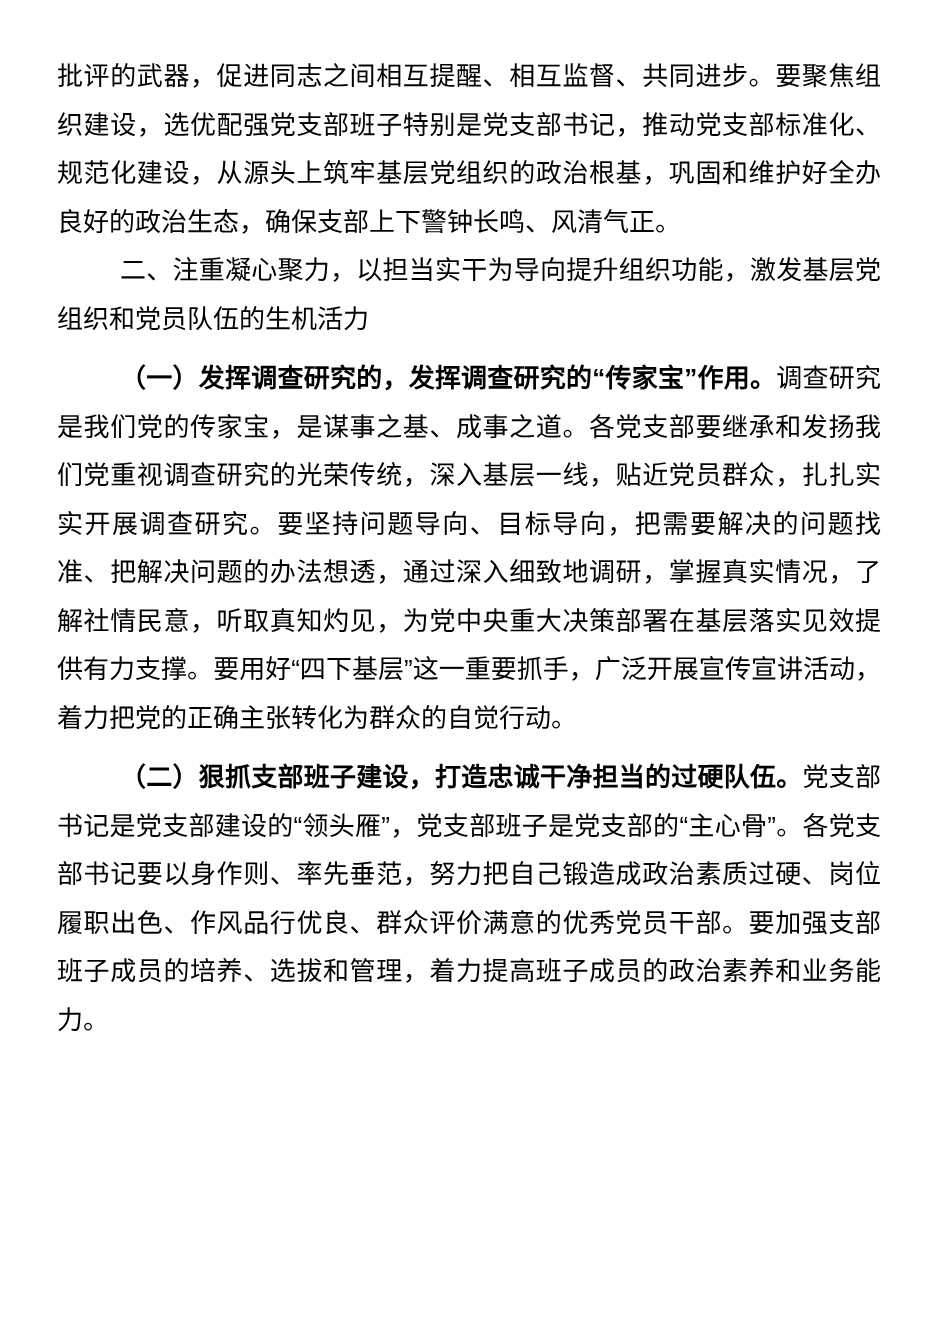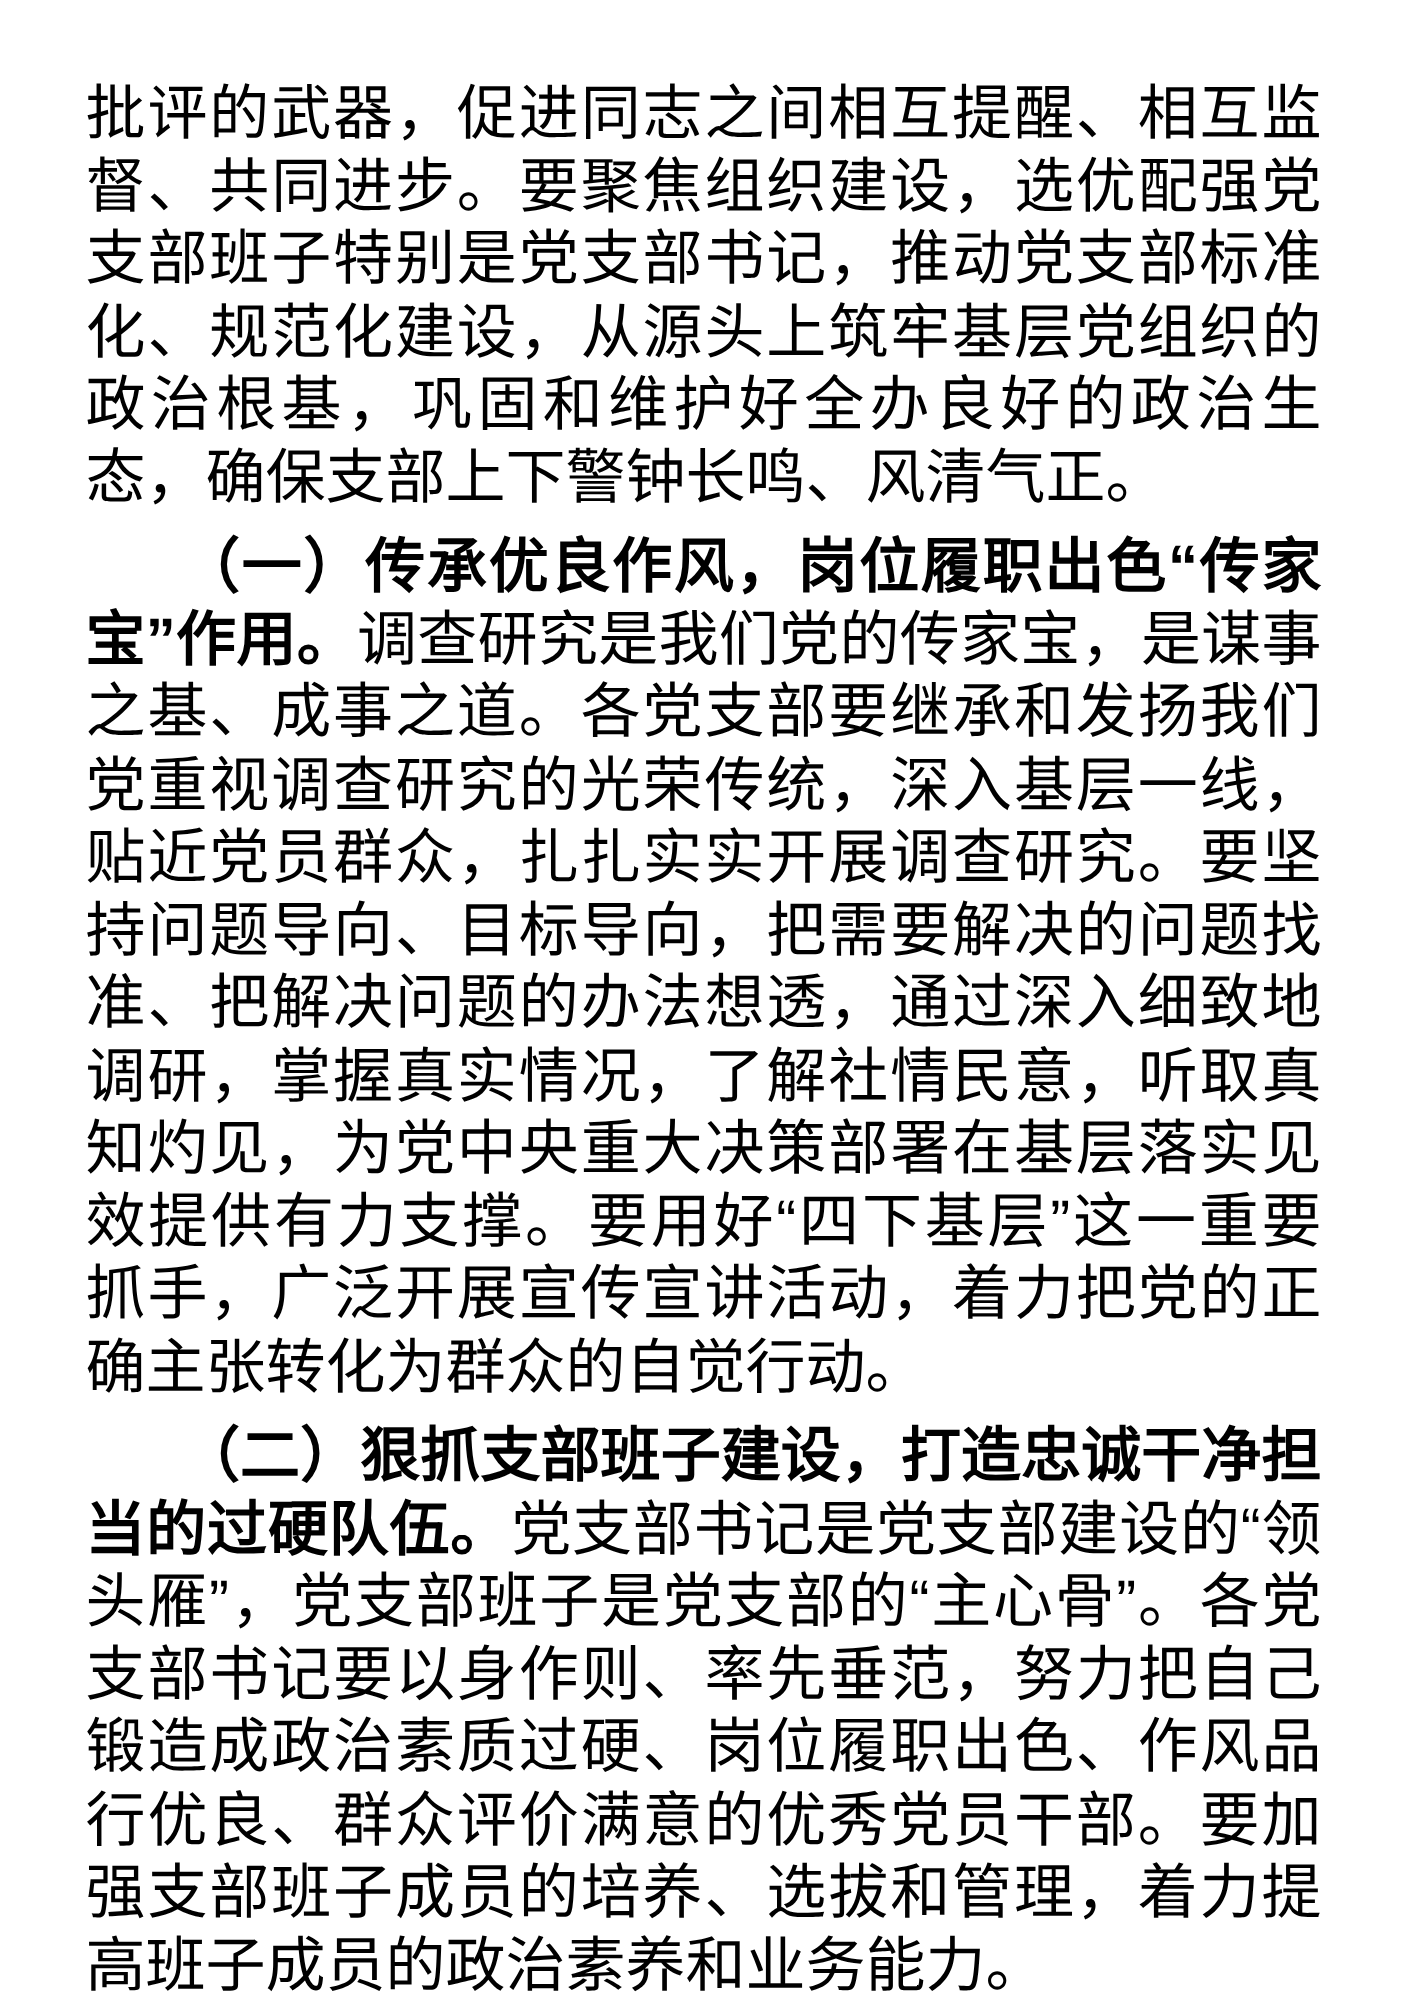--- a/index.html
+++ b/index.html
@@ -22,21 +22,21 @@
   .doc-body {
     position: absolute;
     left: 57px;
     top: 52px;
     width: 824px;
   }
   .para {
     margin: 0;
     padding: 0;
     color: #000000;
-    font-size: 40px;
+    font-size: 26px;
     line-height: 48.5px;
     text-align: justify;
     text-justify: inter-ideograph;
     text-align-last: left;
     letter-spacing: 0;
     word-break: break-all;
     font-weight: normal;
   }
   .para.indent {
     text-indent: 63px;
@@ -52,20 +52,21 @@
   }
 </style>
 </head>
 <body>
 
 <div class="page">
   <div class="doc-body">
 
     <p class="para">批评的武器，促进同志之间相互提醒、相互监督、共同进步。要聚焦组织建设，选优配强党支部班子特别是党支部书记，推动党支部标准化、规范化建设，从源头上筑牢基层党组织的政治根基，巩固和维护好全办良好的政治生态，确保支部上下警钟长鸣、风清气正。</p>
 
+    <p class="para indent heading">二、注重凝心聚力，以担当实干为导向提升组织功能，激发基层党组织和党员队伍的生机活力</p>
 
 
-    <p class="para indent gap-before"><span class="bold-lead">（一）传承优良作风，岗位履职出色“传家宝”作用。</span><span>调查研究是我们党的传家宝，是谋事之基、成事之道。各党支部要继承和发扬我们党重视调查研究的光荣传统，深入基层一线，贴近党员群众，扎扎实实开展调查研究。要坚持问题导向、目标导向，把需要解决的问题找准、把解决问题的办法想透，通过深入细致地调研，掌握真实情况，了解社情民意，听取真知灼见，为党中央重大决策部署在基层落实见效提供有力支撑。要用好“四下基层”这一重要抓手，广泛开展宣传宣讲活动，着力把党的正确主张转化为群众的自觉行动。</span></p>
+    <p class="para indent gap-before"><span class="bold-lead">（一）发挥调查研究的，发挥调查研究的“传家宝”作用。</span><span>调查研究是我们党的传家宝，是谋事之基、成事之道。各党支部要继承和发扬我们党重视调查研究的光荣传统，深入基层一线，贴近党员群众，扎扎实实开展调查研究。要坚持问题导向、目标导向，把需要解决的问题找准、把解决问题的办法想透，通过深入细致地调研，掌握真实情况，了解社情民意，听取真知灼见，为党中央重大决策部署在基层落实见效提供有力支撑。要用好“四下基层”这一重要抓手，广泛开展宣传宣讲活动，着力把党的正确主张转化为群众的自觉行动。</span></p>
 
     <p class="para indent gap-before"><span class="bold-lead">（二）狠抓支部班子建设，打造忠诚干净担当的过硬队伍。</span><span>党支部书记是党支部建设的“领头雁”，党支部班子是党支部的“主心骨”。各党支部书记要以身作则、率先垂范，努力把自己锻造成政治素质过硬、岗位履职出色、作风品行优良、群众评价满意的优秀党员干部。要加强支部班子成员的培养、选拔和管理，着力提高班子成员的政治素养和业务能力。</span></p>
 
   </div>
 </div>
 
 </body></html>

